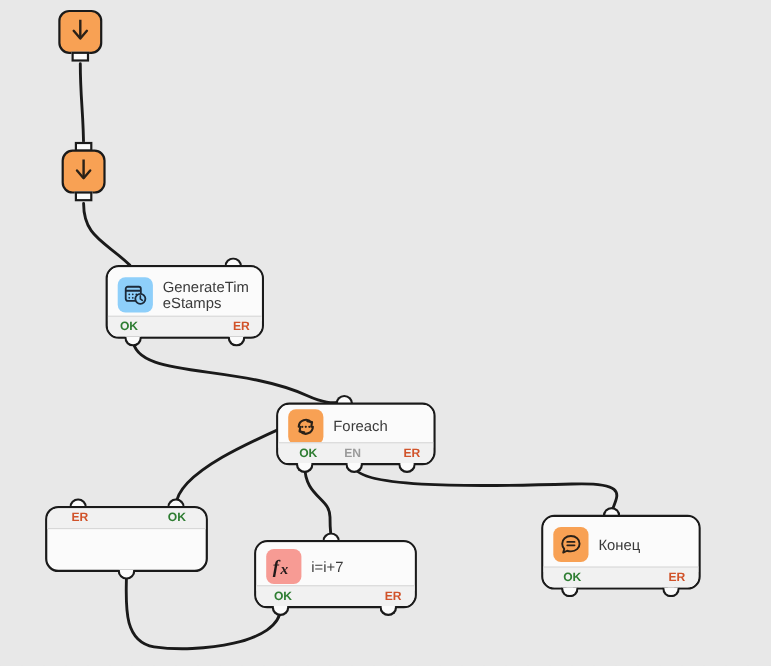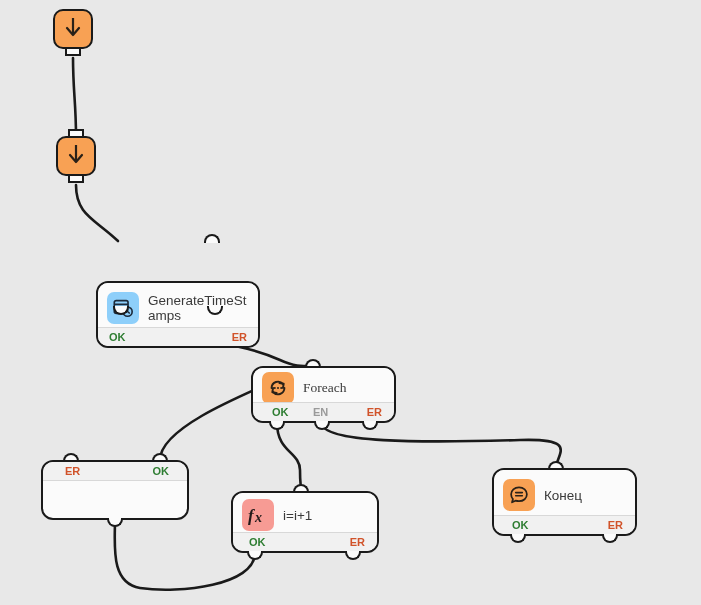--- a/index.html
+++ b/index.html
@@ -142,21 +142,21 @@
           <line x1="10" y1="2" x2="10" y2="18" stroke="#2a2118" stroke-width="2.2"></line>
           <polyline points="4,12 10,19 16,12" fill="none" stroke="#2a2118" stroke-width="2.2" stroke-linecap="round" stroke-linejoin="round"></polyline>
         </svg>
       </span>
     </div>
     <div class="arrow-knob down" style="left:12px;top:38px;"></div>
   </div>
 
   <div class="node" style="left:96px;top:241px;">
     <div class="knob up" style="left:108px;top:-7px;"></div>
-    <div class="node-box" style="width:164px;height:67px;margin-top:40px;">
+    <div class="node-box" style="width:144px;height:67px;">
       <div class="node-main" style="height:49px;">
         <div class="node-icon" style="background:#8ecffa;">
           <svg width="22" height="22" viewBox="0 0 24 24">
             <rect x="2.5" y="4" width="15" height="14" rx="2" fill="none" stroke="#1c2a3a" stroke-width="1.8"></rect>
             <line x1="2.5" y1="8" x2="17.5" y2="8" stroke="#1c2a3a" stroke-width="1.8"></line>
             <circle cx="6" cy="11.5" r="0.9" fill="#1c2a3a"></circle>
             <circle cx="9.5" cy="11.5" r="0.9" fill="#1c2a3a"></circle>
             <circle cx="13" cy="11.5" r="0.9" fill="#1c2a3a"></circle>
             <circle cx="6" cy="15" r="0.9" fill="#1c2a3a"></circle>
             <circle cx="9.5" cy="15" r="0.9" fill="#1c2a3a"></circle>
@@ -171,21 +171,21 @@
         <span class="port-label p-er" style="right:11px;">ER</span>
       </div>
     </div>
     <div class="knob down" style="left:17px;top:65px;"></div>
     <div class="knob down" style="left:111px;top:65px;"></div>
   </div>
 
   <div class="node" style="left:251px;top:366px;">
     <div class="knob up" style="left:54px;top:-7px;"></div>
     <div class="node-box" style="width:145px;height:57px;">
-      <div class="node-main" style="height:39px;font-family:Liberation Serif, serif;">
+      <div class="node-main" style="height:39px;">
         <div class="node-icon" style="background:#f8a154;">
           <svg width="22" height="22" viewBox="0 0 24 24">
             <path d="M5,12 A7,7 0 0 1 17.5,7.8" fill="none" stroke="#2a2118" stroke-width="2.1" stroke-linecap="round"></path>
             <polyline points="13.5,6.5 18.2,7.4 17.4,12" fill="none" stroke="#2a2118" stroke-width="2.1" stroke-linecap="round" stroke-linejoin="round"></polyline>
             <path d="M19,12 A7,7 0 0 1 6.5,16.2" fill="none" stroke="#2a2118" stroke-width="2.1" stroke-linecap="round"></path>
             <polyline points="10.5,17.5 5.8,16.6 6.6,12" fill="none" stroke="#2a2118" stroke-width="2.1" stroke-linecap="round" stroke-linejoin="round"></polyline>
             <circle cx="8.5" cy="12" r="1.1" fill="#2a2118"></circle>
             <circle cx="12" cy="12" r="1.1" fill="#2a2118"></circle>
             <circle cx="15.5" cy="12" r="1.1" fill="#2a2118"></circle>
           </svg>
@@ -218,21 +218,21 @@
   <div class="node" style="left:231px;top:491px;">
     <div class="knob up" style="left:62px;top:-7px;"></div>
     <div class="node-box" style="width:148px;height:62px;">
       <div class="node-main" style="height:44px;">
         <div class="node-icon" style="background:#f79b94;">
           <svg width="24" height="24" viewBox="0 0 24 24">
             <text x="2" y="18" font-family="Liberation Serif, serif" font-size="17" font-style="italic" font-weight="bold" fill="#231a1a">f</text>
             <text x="9" y="19" font-family="Liberation Serif, serif" font-size="14" font-style="italic" font-weight="bold" fill="#231a1a">x</text>
           </svg>
         </div>
-        <div class="node-title">i=i+1</div>
+        <div class="node-title">i=i+7</div>
       </div>
       <div class="port-bar bottom">
         <span class="port-label p-ok" style="left:16px;">OK</span>
         <span class="port-label p-er" style="right:12px;">ER</span>
       </div>
     </div>
     <div class="knob down" style="left:16px;top:60px;"></div>
     <div class="knob down" style="left:114px;top:60px;"></div>
   </div>
 

